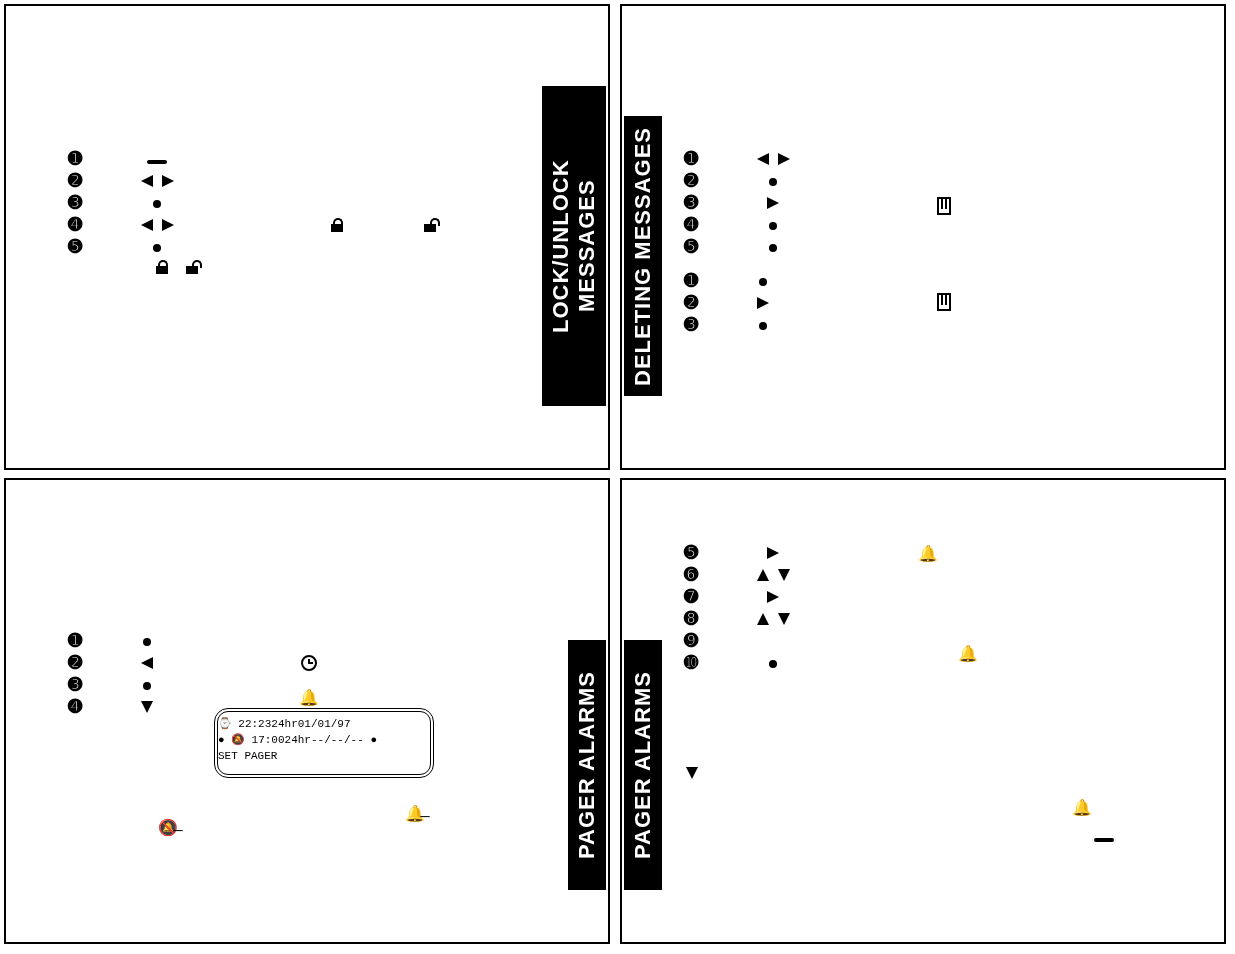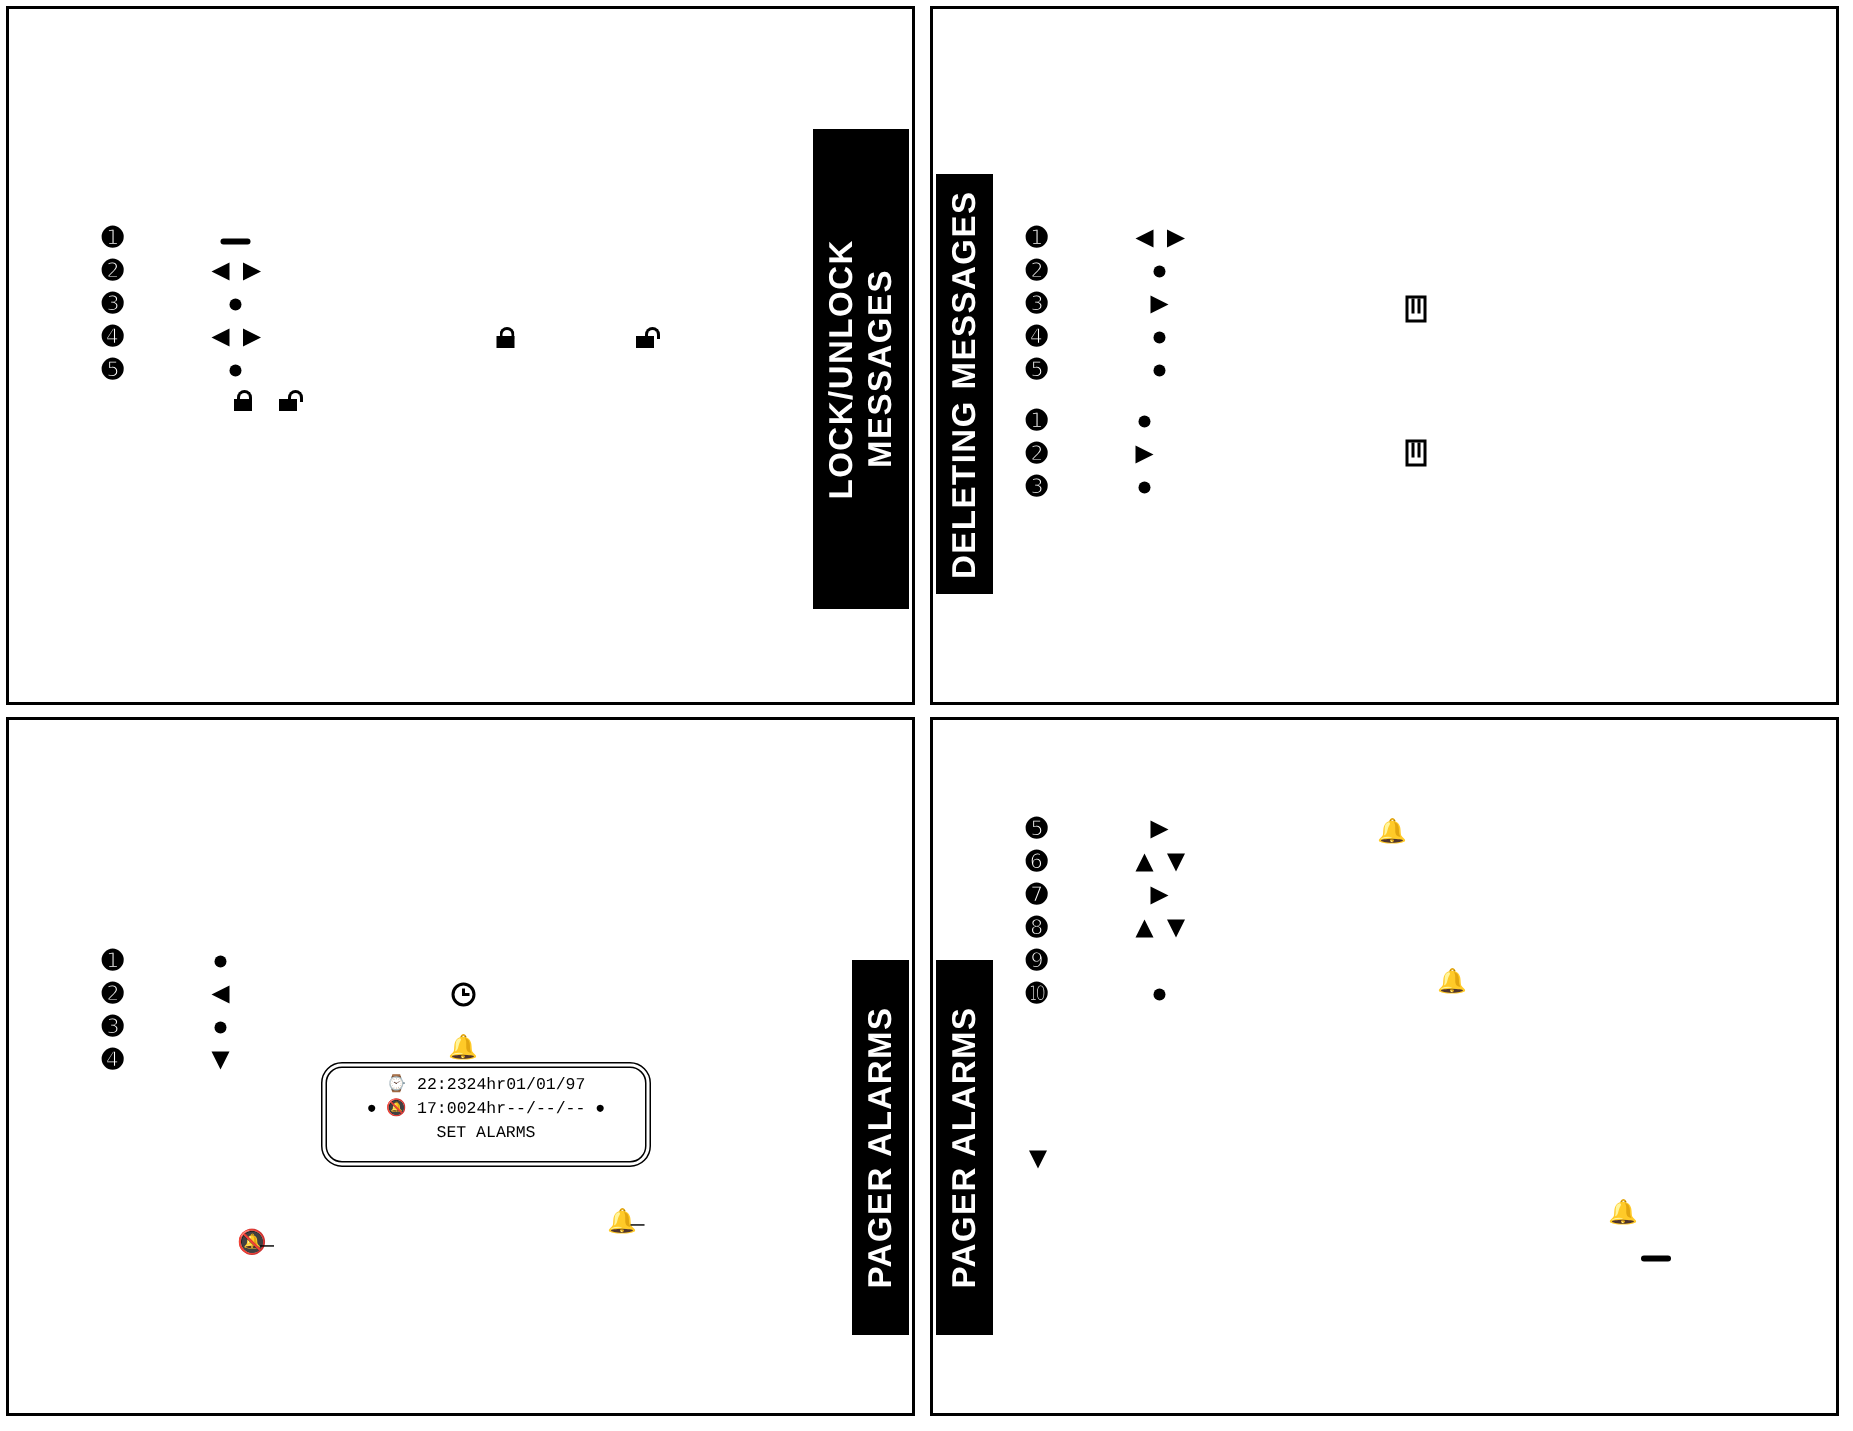--- a/index.html
+++ b/index.html
@@ -33,21 +33,21 @@
   .unlock-icon::before{content:"";position:absolute;left:6px;top:0;width:6px;height:6px;border:2px solid #000;border-bottom:none;border-radius:6px 6px 0 0;}
   .unlock-icon::after{content:"";position:absolute;left:0;top:6px;width:12px;height:8px;background:#000;}
   .del-icon{display:inline-block;width:10px;height:14px;border:2px solid #000;position:relative;margin-top:3px;}
   .del-icon::before{content:"";position:absolute;left:2px;top:0;width:2px;height:10px;background:#000;}
   .del-icon::after{content:"";position:absolute;right:2px;top:0;width:2px;height:10px;background:#000;}
   .clock-icon{display:inline-block;width:12px;height:12px;border:2px solid #000;border-radius:50%;position:relative;margin-top:3px;}
   .clock-icon::before{content:"";position:absolute;left:5px;top:2px;width:2px;height:5px;background:#000;}
   .clock-icon::after{content:"";position:absolute;left:5px;top:5px;width:5px;height:2px;background:#000;}
   .lcd{position:absolute;left:200px;top:700px;width:220px;height:70px;
        border:4px double #000;border-radius:14px;font-family:"Courier New",monospace;
-       font-size:11px;text-align:center;box-sizing:border-box;padding-top:4px;}
+       font-size:11px;box-sizing:border-box;padding-top:4px;}
   .lcd-row{white-space:nowrap;line-height:16px;}
   .float-icon{position:absolute;font-size:16px;}
 </style>
 </head>
 <body>
 
 <div class="page">
 
   <div class="panel tl">
     <div class="tab" style="top:80px;height:300px;">LOCK/UNLOCK MESSAGES</div>
@@ -125,21 +125,21 @@
     <div class="lcd-row">
       <span>⌚</span>
       <span>22:23</span><span>24hr</span><span>01/01/97</span>
     </div>
     <div class="lcd-row">
       <span>●</span>
       <span>🔕</span>
       <span>17:00</span><span>24hr</span><span>--/--/--</span>
       <span>●</span>
     </div>
-    <div class="lcd-row">SET ALARMS</div>
+    <div class="lcd-row">SET PAGER</div>
   </div>
   <span class="float-icon" style="left:158px;top:818px;">🔕̶</span>
   <span class="float-icon" style="left:405px;top:804px;">🔔̶</span>
 
   <div class="panel br">
     <div class="tab-left" style="top:160px;height:230px;">PAGER ALARMS</div>
     <div class="numlist" style="top:62px;">
       <span>➎</span>
       <span>➏</span>
       <span>➐</span>

